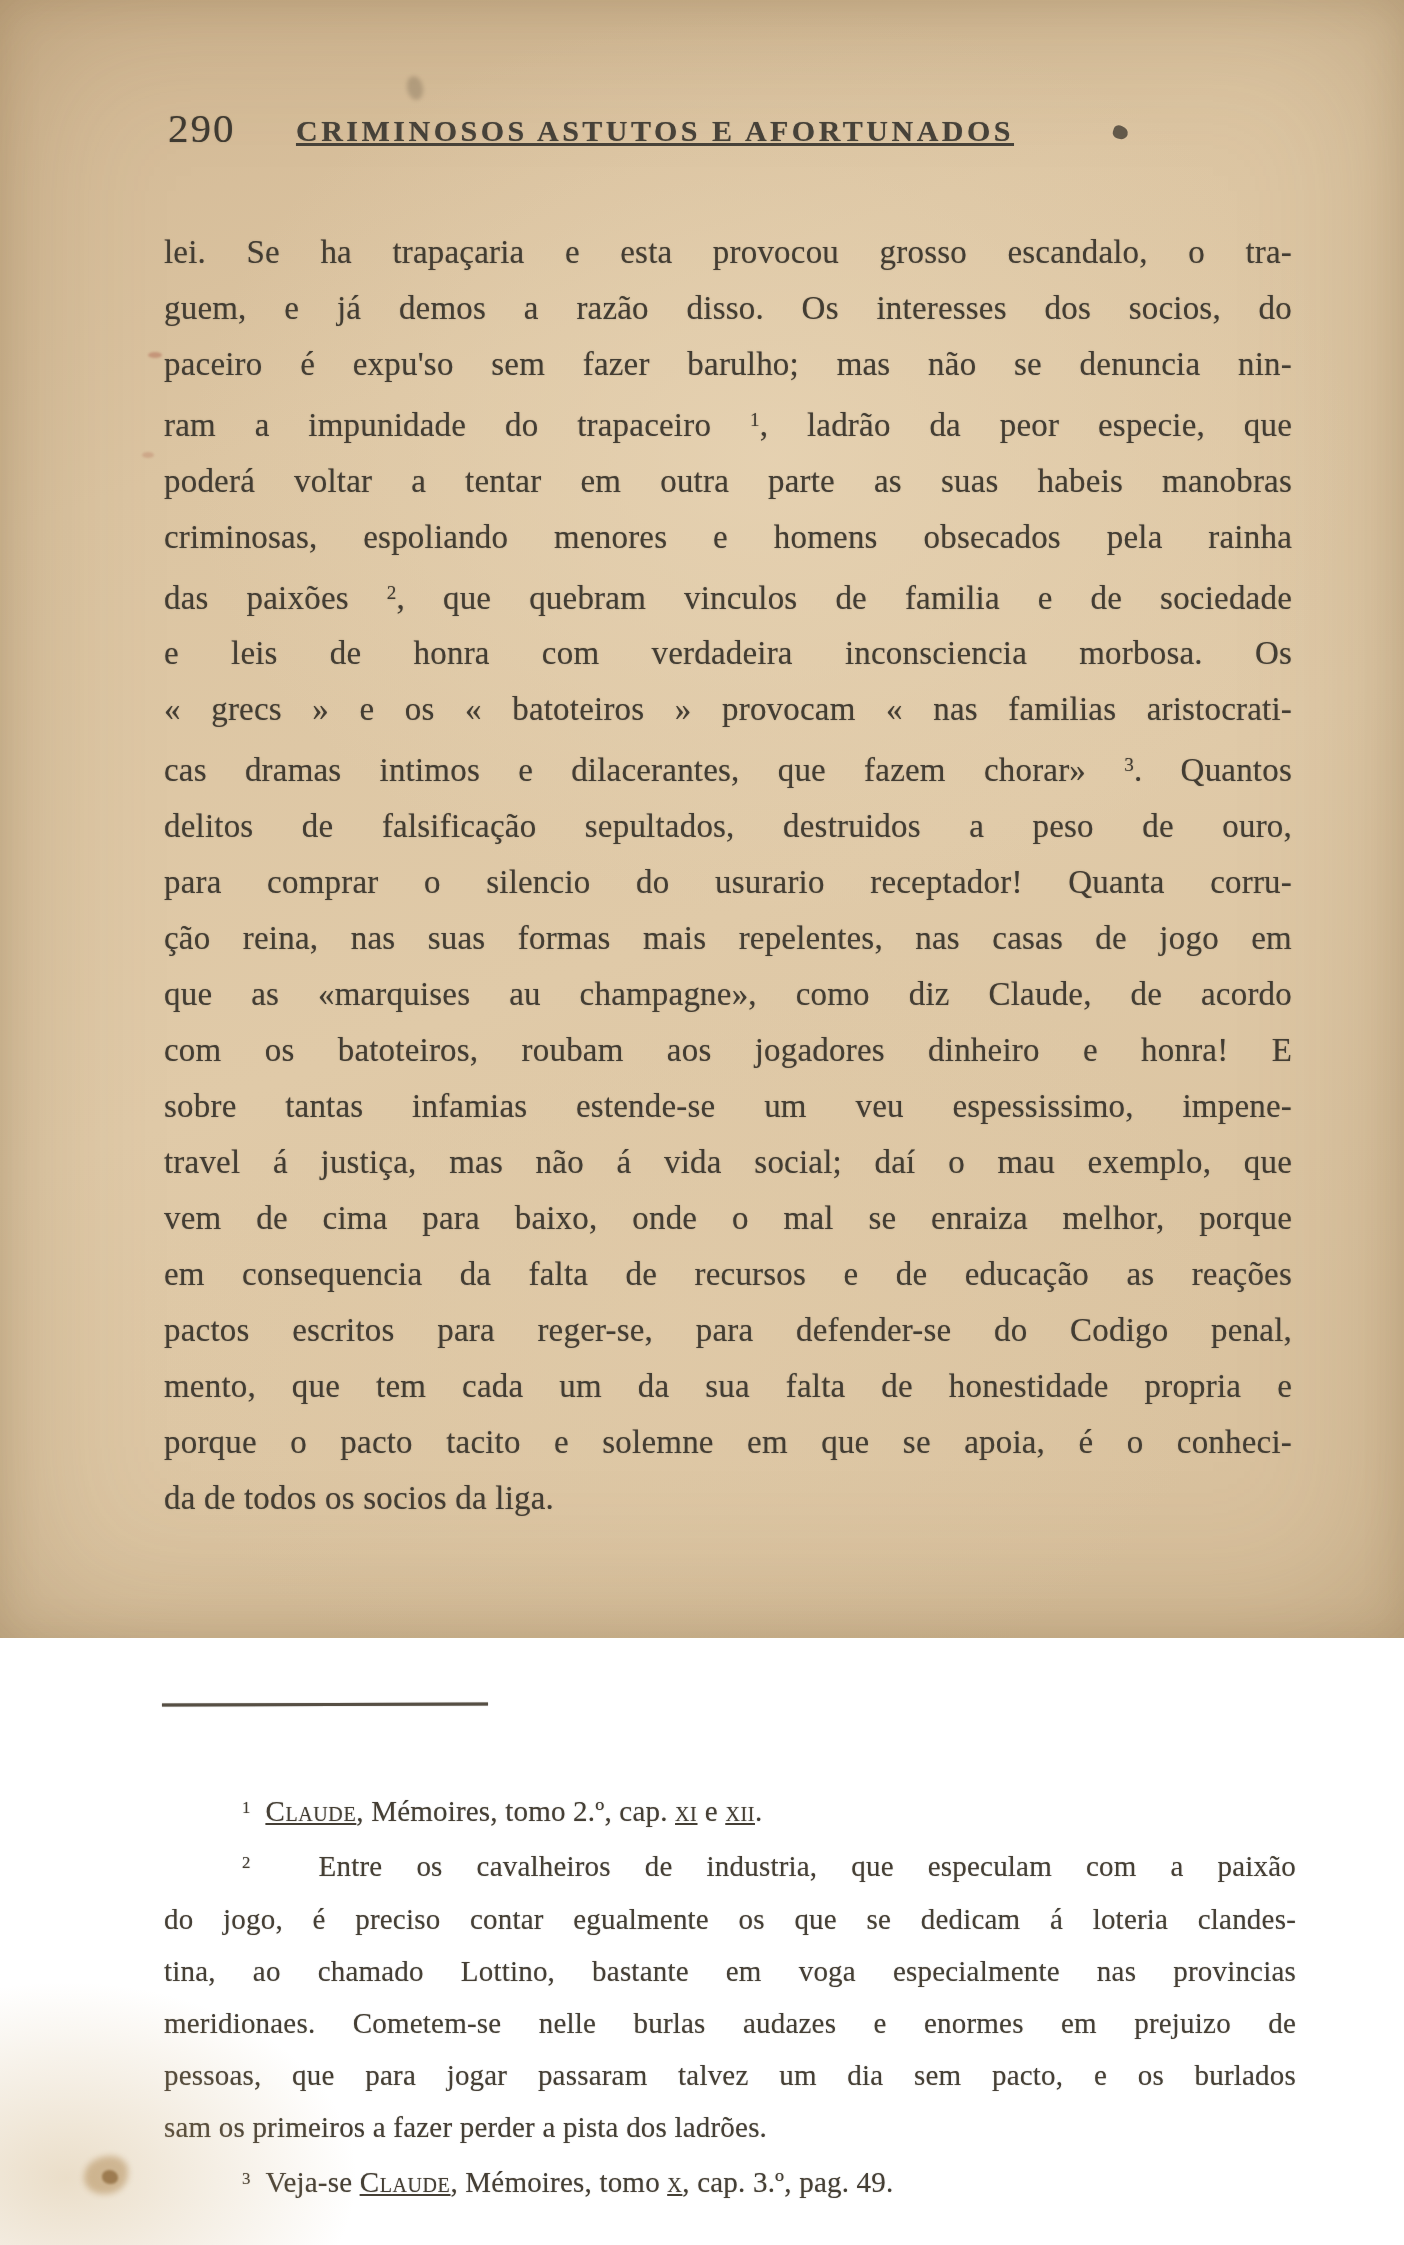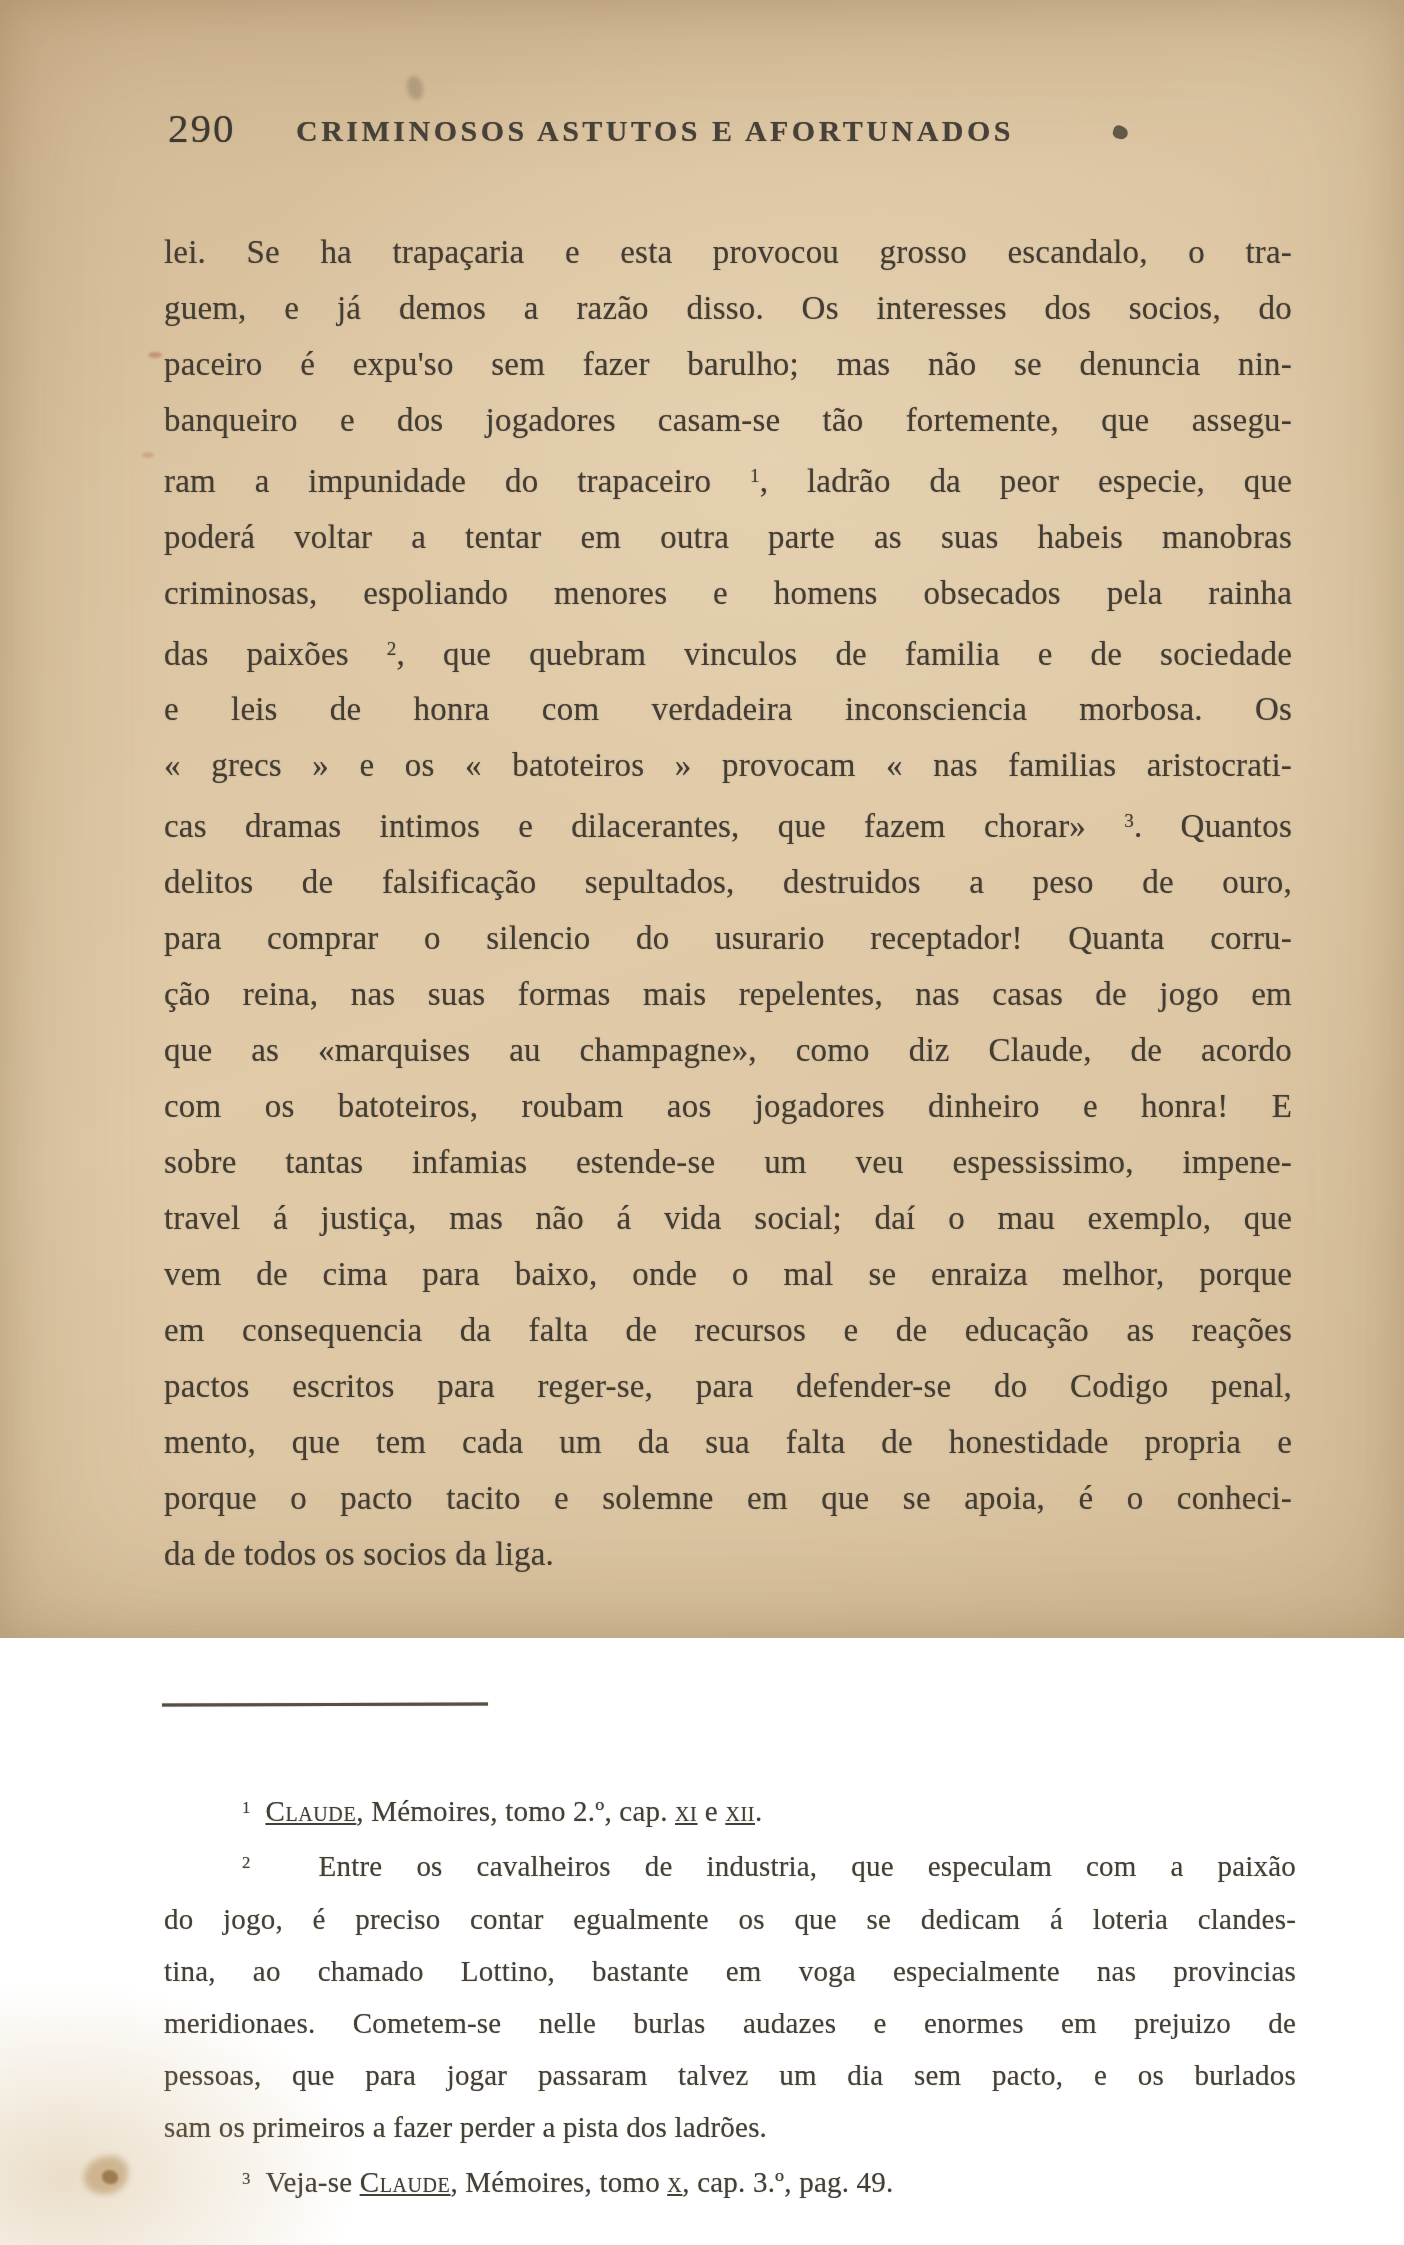--- a/index.html
+++ b/index.html
@@ -10,21 +10,21 @@
         background-image:
           radial-gradient(ellipse 900px 700px at 55% 28%, rgba(230,210,178,.9) 0%, rgba(230,210,178,0) 65%),
           radial-gradient(ellipse 800px 600px at 48% 80%, rgba(224,202,168,.8) 0%, rgba(224,202,168,0) 70%),
           linear-gradient(160deg,#d2b894 0%,#dcc5a2 25%,#e0caa8 55%,#d7bf9b 100%);
         box-shadow:inset 0 0 160px rgba(110,82,44,.28), inset 0 0 40px rgba(110,82,44,.18);}
   
   .pagenum{position:absolute;left:168px;top:104px;font-size:41px;color:#3f3a31;
            letter-spacing:2px;text-shadow:0 0 1.2px rgba(63,58,49,.55);}
   .head-title{position:absolute;left:0;top:114px;width:1310px;text-align:center;
               font-size:30px;font-weight:700;letter-spacing:3.5px;color:#474239;
-              text-shadow:0 0 1px rgba(71,66,57,.5);}
+              text-shadow:0 0 1px rgba(71,66,57,.5);text-decoration:underline;}
   
   .body-text{position:absolute;left:164px;top:224px;width:1128px;
              font-size:33px;color:#433d33;letter-spacing:.2px;
              text-shadow:0 0 1.2px rgba(67,61,51,.5);}
   .body-text .tline{line-height:56px;}
   .footnotes{position:absolute;left:164px;top:1782px;width:1132px;
              font-size:29px;color:#453f35;letter-spacing:.2px;
              text-shadow:0 0 1.1px rgba(69,63,53,.5);}
   .footnotes .tline{line-height:52px;}
   .tline.fill{text-align:justify;text-align-last:justify;}
@@ -59,21 +59,20 @@
   <span class="head-title">CRIMINOSOS ASTUTOS E AFORTUNADOS</span>
   <span class="ink-mark"></span>
   <span class="smudge-top"></span>
   <span class="red-speck-1"></span>
   <span class="red-speck-2"></span>
 
   <div class="body-text" id="body-text">
       <div class="tline fill"><span>lei. Se ha trapaçaria e esta provocou grosso escandalo, o tra-</span></div>
       <div class="tline fill"><span>guem, e já demos a razão disso. Os interesses dos socios, do</span></div>
       <div class="tline fill"><span>paceiro é expu'so sem fazer barulho; mas não se denuncia nin-</span></div>
-      <div class="tline fill"><span>banqueiro e dos jogadores casam-se tão fortemente, que assegu-</span></div>
       <div class="tline fill"><span>ram a impunidade do trapaceiro </span><span class="seg-sup">1</span><span>, ladrão da peor especie, que</span></div>
       <div class="tline fill"><span>poderá voltar a tentar em outra parte as suas habeis manobras</span></div>
       <div class="tline fill"><span>criminosas, espoliando menores e homens obsecados pela rainha</span></div>
       <div class="tline fill"><span>das paixões </span><span class="seg-sup">2</span><span>, que quebram vinculos de familia e de sociedade</span></div>
       <div class="tline fill"><span>e leis de honra com verdadeira inconsciencia morbosa. Os</span></div>
       <div class="tline fill"><span>« grecs » e os « batoteiros » provocam « nas familias aristocrati-</span></div>
       <div class="tline fill"><span>cas dramas intimos e dilacerantes, que fazem chorar» </span><span class="seg-sup">3</span><span>. Quantos</span></div>
       <div class="tline fill"><span>delitos de falsificação sepultados, destruidos a peso de ouro,</span></div>
       <div class="tline fill"><span>para comprar o silencio do usurario receptador! Quanta corru-</span></div>
       <div class="tline fill"><span>ção reina, nas suas formas mais repelentes, nas casas de jogo em</span></div>

